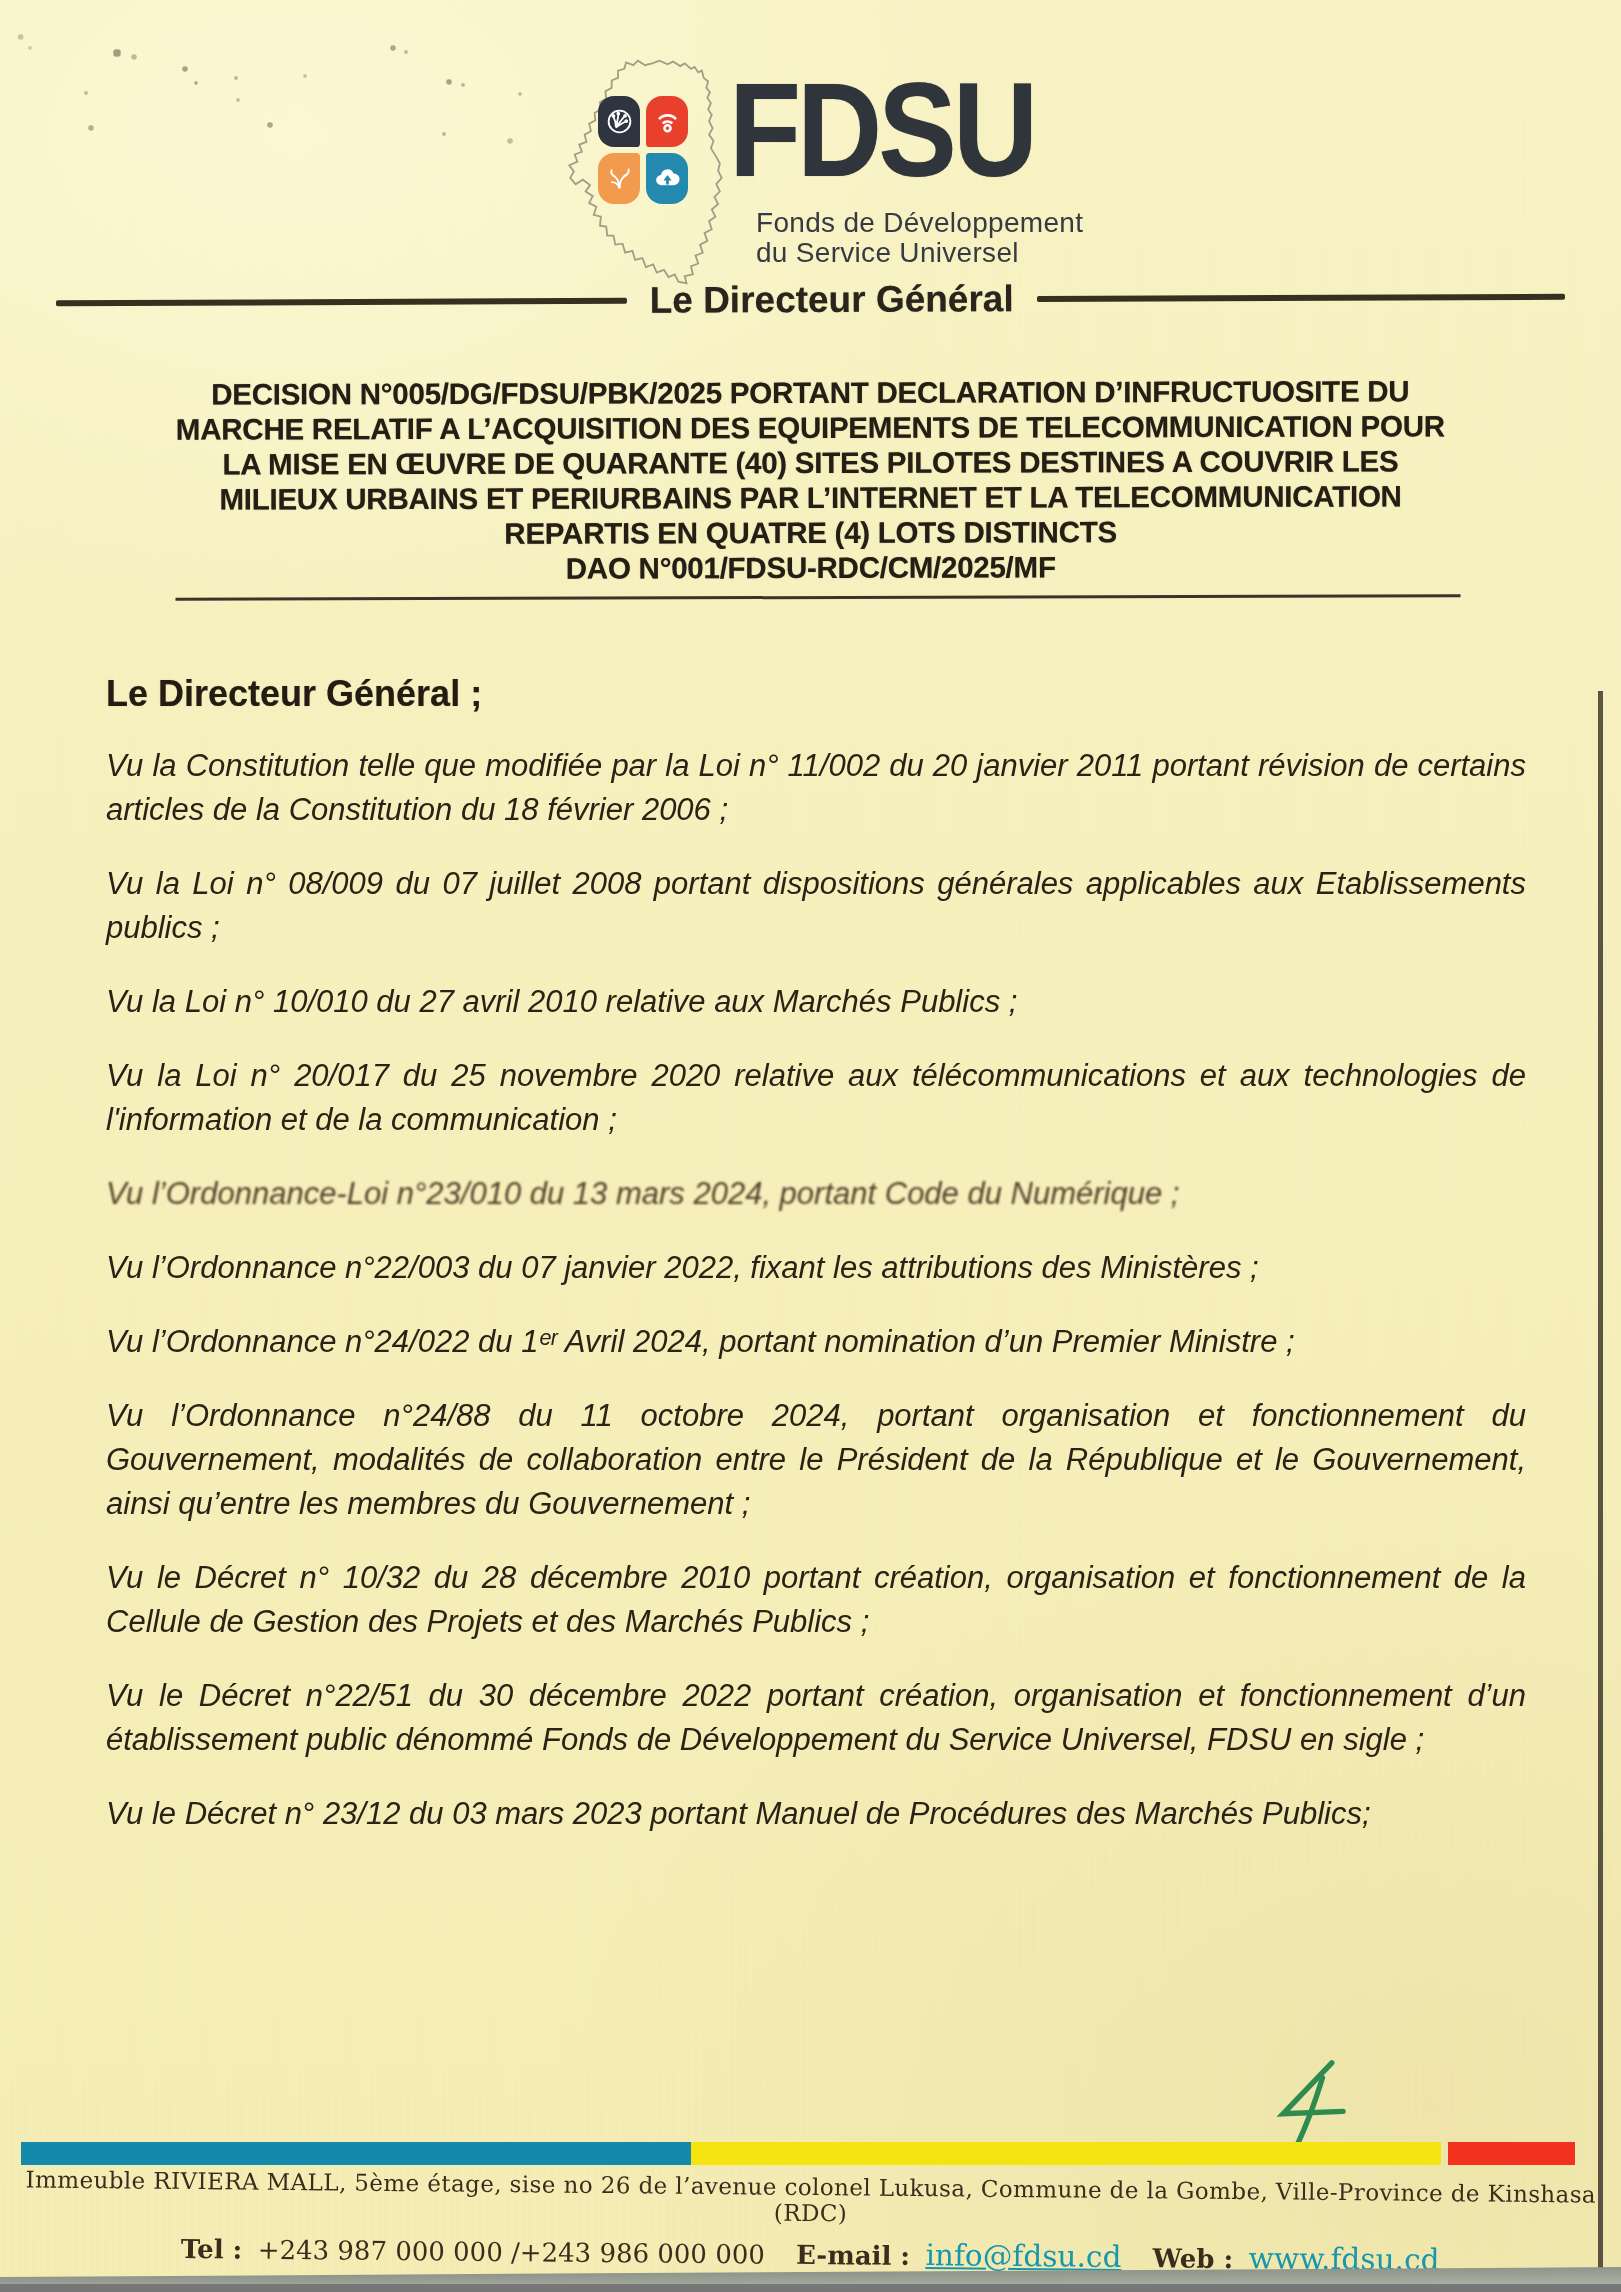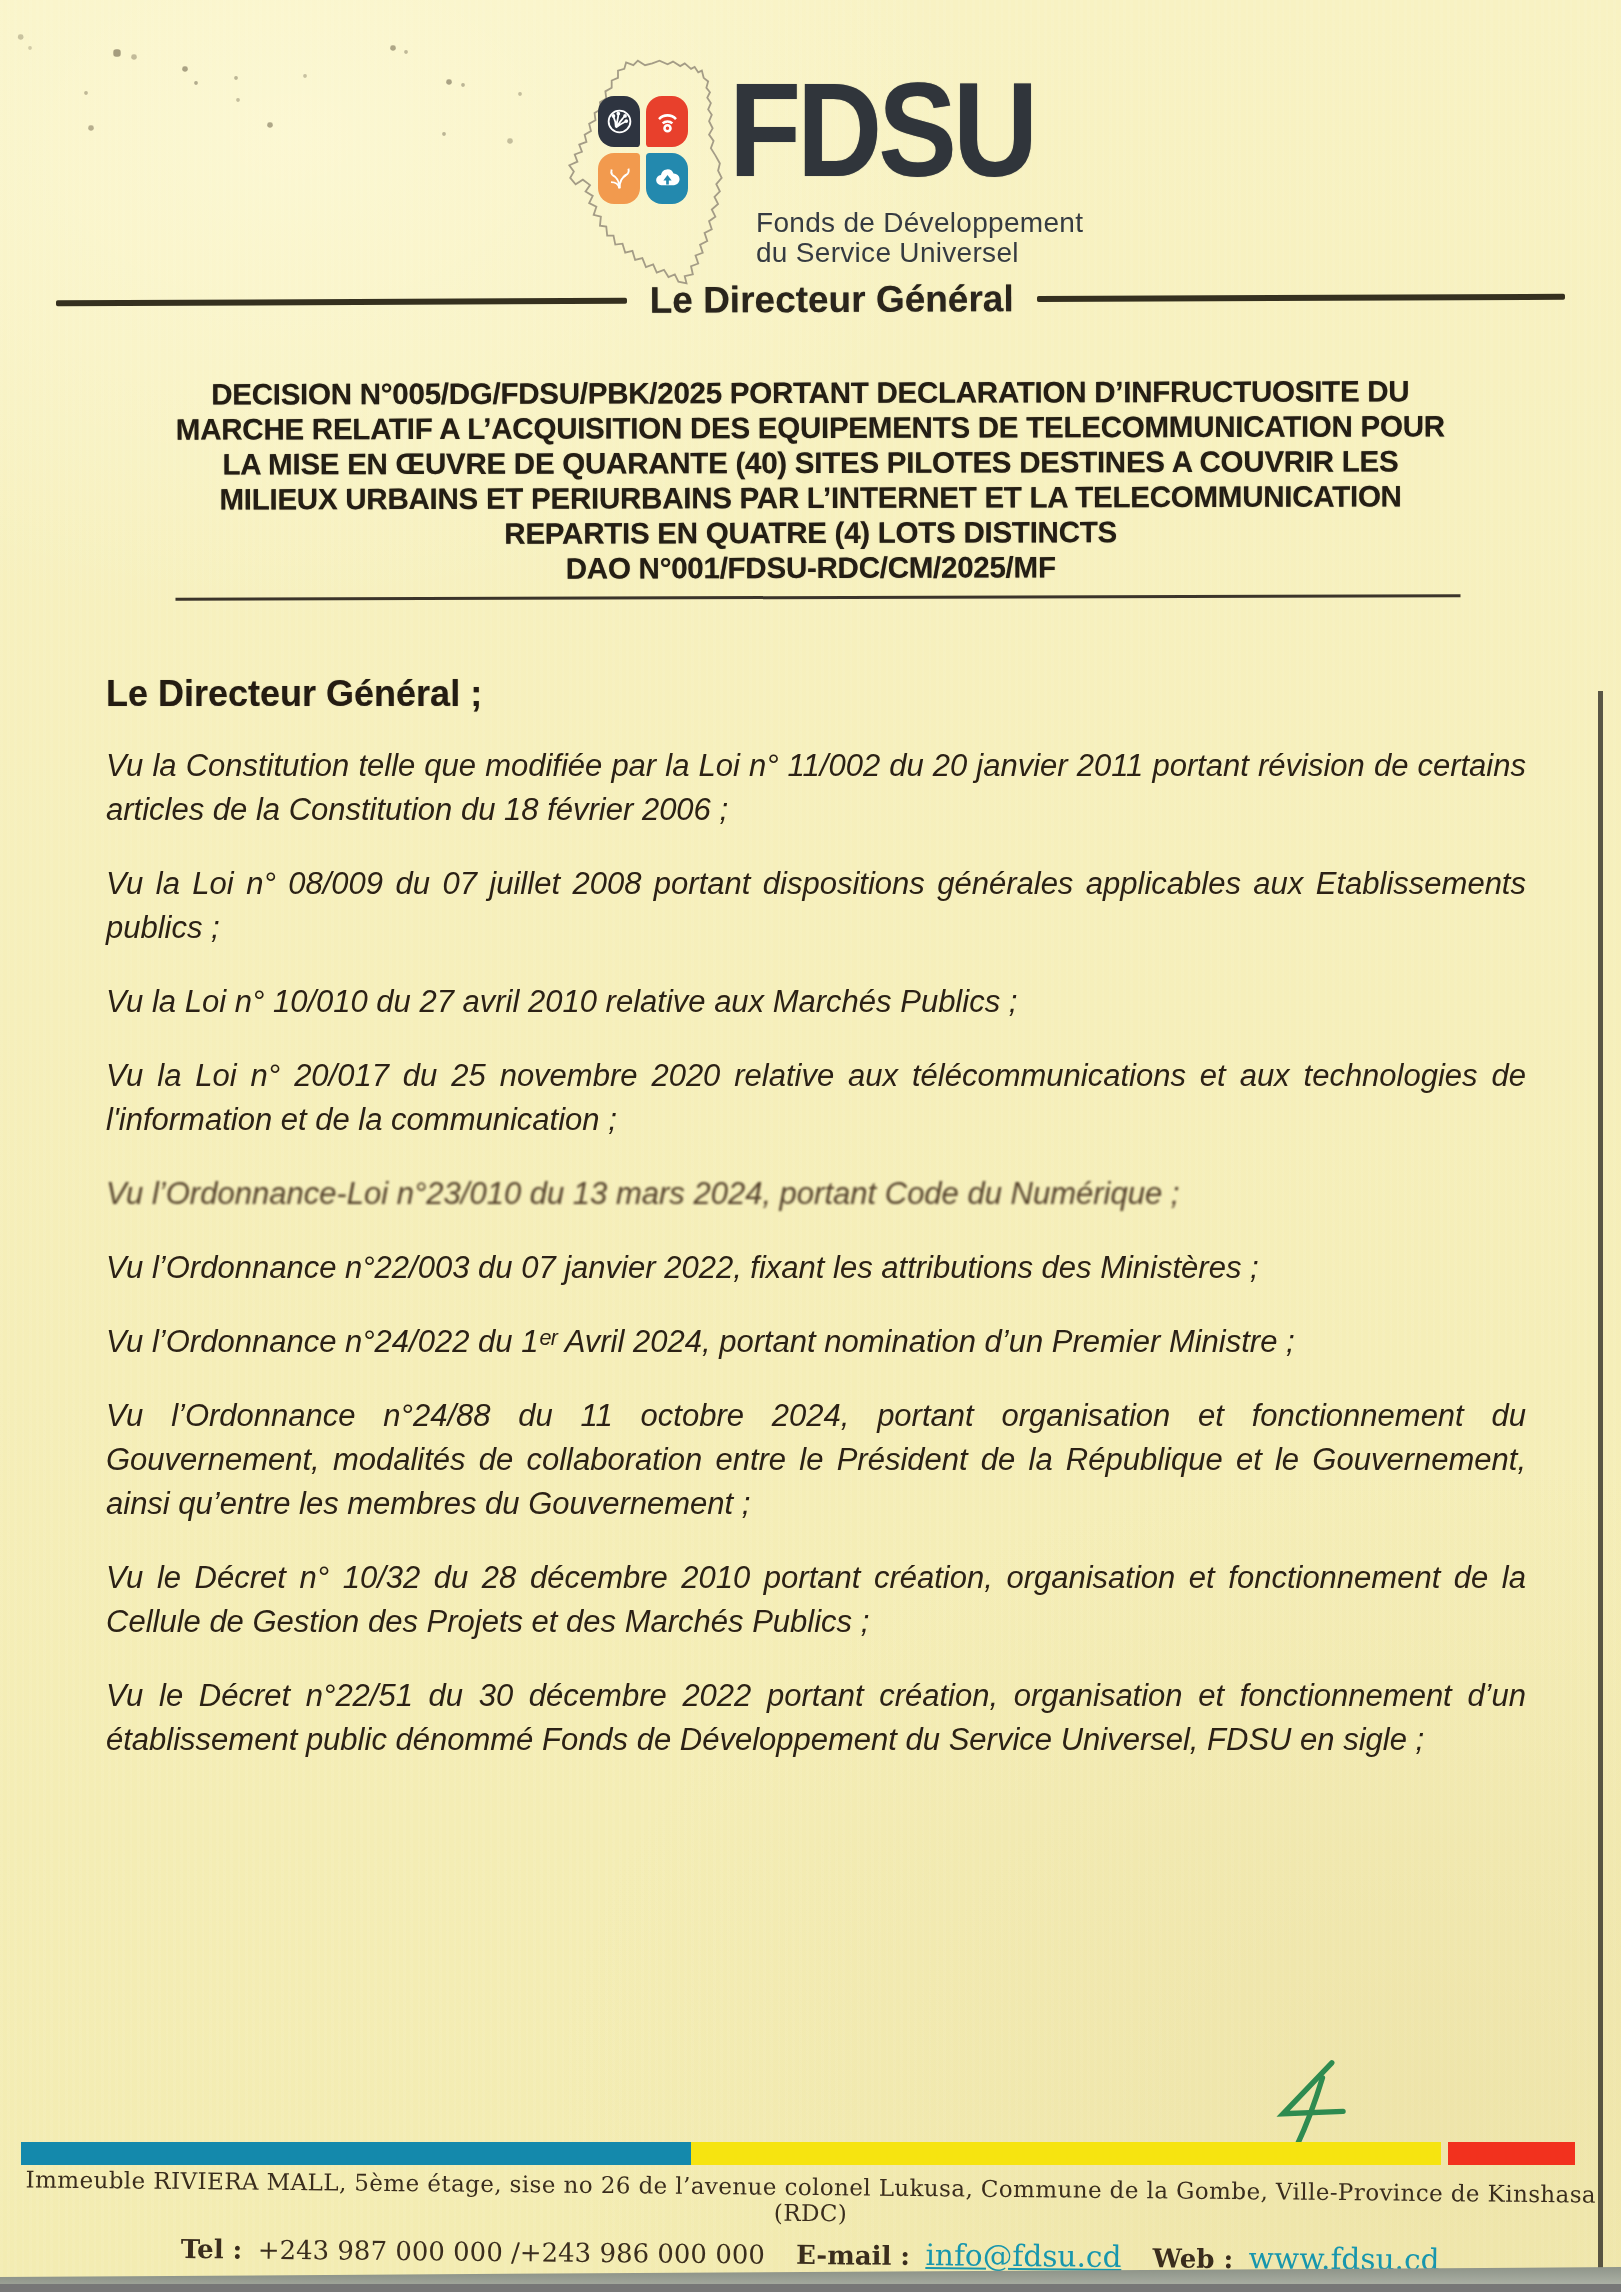--- a/index.html
+++ b/index.html
@@ -178,20 +178,21 @@
         <div class="para">Vu la Constitution telle que modifiée par la Loi n° 11/002 du 20 janvier 2011 portant révision de certains articles de la Constitution du 18 février 2006 ;</div>
         <div class="para">Vu la Loi n° 08/009 du 07 juillet 2008 portant dispositions générales applicables aux Etablissements publics ;</div>
         <div class="para">Vu la Loi n° 10/010 du 27 avril 2010 relative aux Marchés Publics ;</div>
         <div class="para">Vu la Loi n° 20/017 du 25 novembre 2020 relative aux télécommunications et aux technologies de l'information et de la communication ;</div>
         <div class="para ghost">Vu l’Ordonnance-Loi n°23/010 du 13 mars 2024, portant Code du Numérique ;</div>
         <div class="para">Vu l’Ordonnance n°22/003 du 07 janvier 2022, fixant les attributions des Ministères ;</div>
         <div class="para">Vu l’Ordonnance n°24/022 du 1ᵉʳ Avril 2024, portant nomination d’un Premier Ministre ;</div>
         <div class="para">Vu l’Ordonnance n°24/88 du 11 octobre 2024, portant organisation et fonctionnement du Gouvernement, modalités de collaboration entre le Président de la République et le Gouvernement, ainsi qu’entre les membres du Gouvernement ;</div>
         <div class="para">Vu le Décret n° 10/32 du 28 décembre 2010 portant création, organisation et fonctionnement de la Cellule de Gestion des Projets et des Marchés Publics ;</div>
         <div class="para">Vu le Décret n°22/51 du 30 décembre 2022 portant création, organisation et fonctionnement d’un établissement public dénommé Fonds de Développement du Service Universel, FDSU en sigle ;</div>
+        <div class="para">Vu le Décret n° 23/12 du 03 mars 2023 portant Manuel de Procédures des Marchés Publics;</div>
       </div>
   </div>
 
   <svg class="page-mark" viewBox="0 0 86 116" fill="none" stroke="#2e8b50" stroke-width="6" stroke-linecap="round">
     <path d="M60,8 L14,72 L80,60"></path>
     <path d="M52,26 C48,52 42,80 34,106"></path>
   </svg>
 
   <div class="footer-bar">
     <div class="bar-blue"></div>

